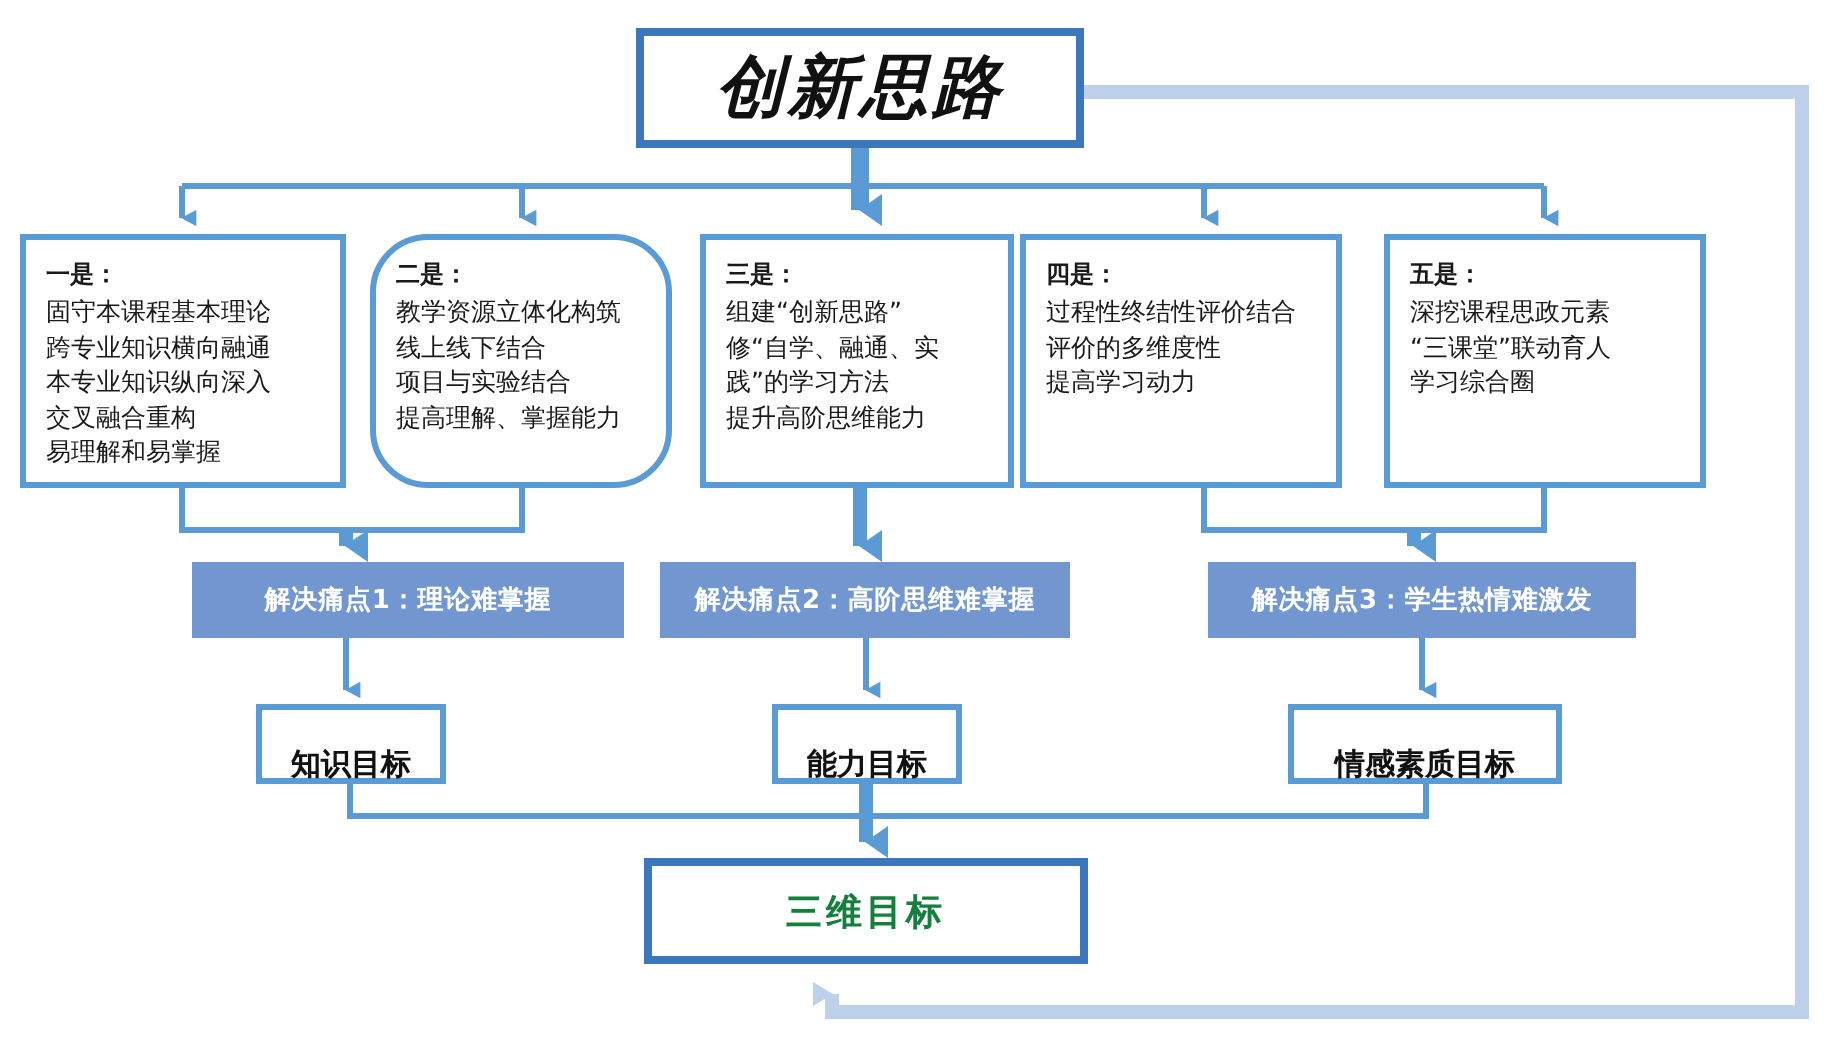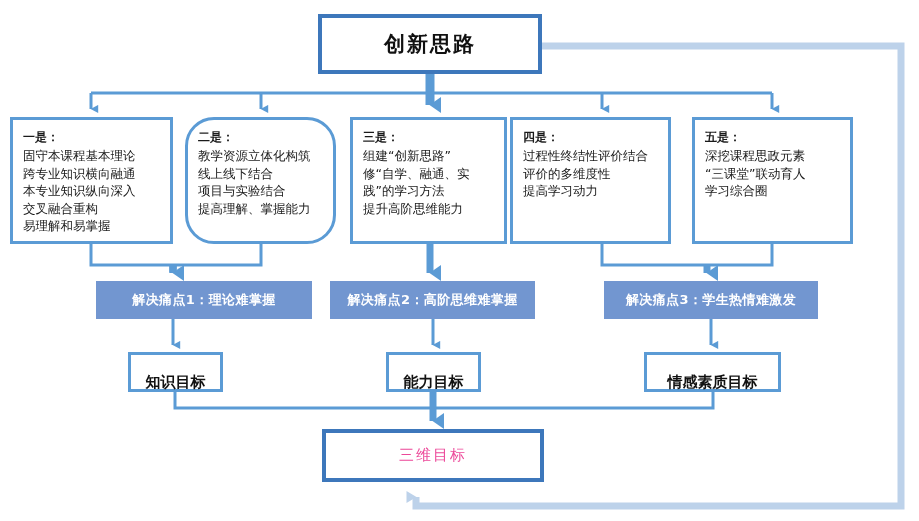--- a/index.html
+++ b/index.html
@@ -21,21 +21,21 @@
     z-index:3;
   }
   .node.thick{border-width:4px;border-color:#3d77bb;}
 
   
   #title-box{
     left:318px;top:14px;width:224px;height:60px;
     display:flex;align-items:center;justify-content:center;
   }
   #title-box .label{
-    font-size:21px;font-weight:700;color:#111;letter-spacing:2px;
+    font-size:34px;font-weight:700;color:#111;letter-spacing:2px;font-style:italic;
   }
 
   
   .idea{
     top:117px;height:127px;
     padding:9px 8px 0 10px;
   }
   .idea .hd{
     font-size:12px;font-weight:700;color:#1a1a1a;
     line-height:17px;margin-bottom:1px;
@@ -75,21 +75,21 @@
   #goal-1{left:128px;width:95px;}
   #goal-2{left:386px;width:95px;}
   #goal-3{left:644px;width:137px;}
 
   
   #final-box{
     left:322px;top:429px;width:222px;height:53px;
     display:flex;align-items:center;justify-content:center;
   }
   #final-box .label{
-    font-size:15px;font-weight:400;color:#ec4899;letter-spacing:2px;
+    font-size:18px;font-weight:700;color:#15803d;letter-spacing:2px;
   }
 </style>
 </head>
 <body>
 
 <div id="canvas">
 
   <svg id="wires" viewBox="0 0 919 521" xmlns="http://www.w3.org/2000/svg">
     <defs>
       <marker id="arrow-thin" markerWidth="9" markerHeight="9" refX="4.5" refY="7.6" orient="auto" markerUnits="userSpaceOnUse">

